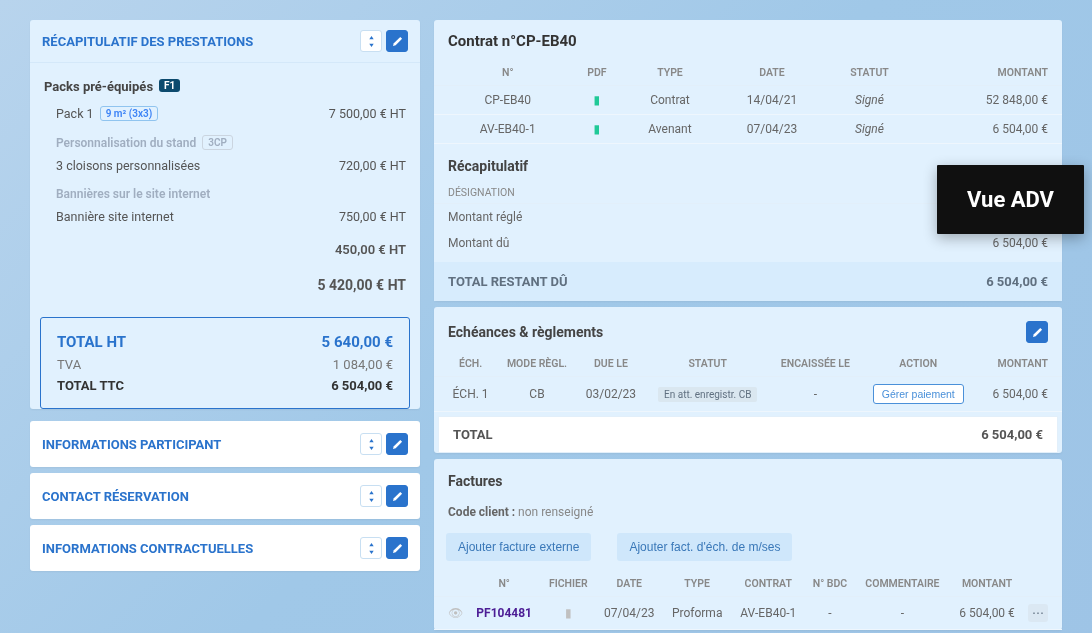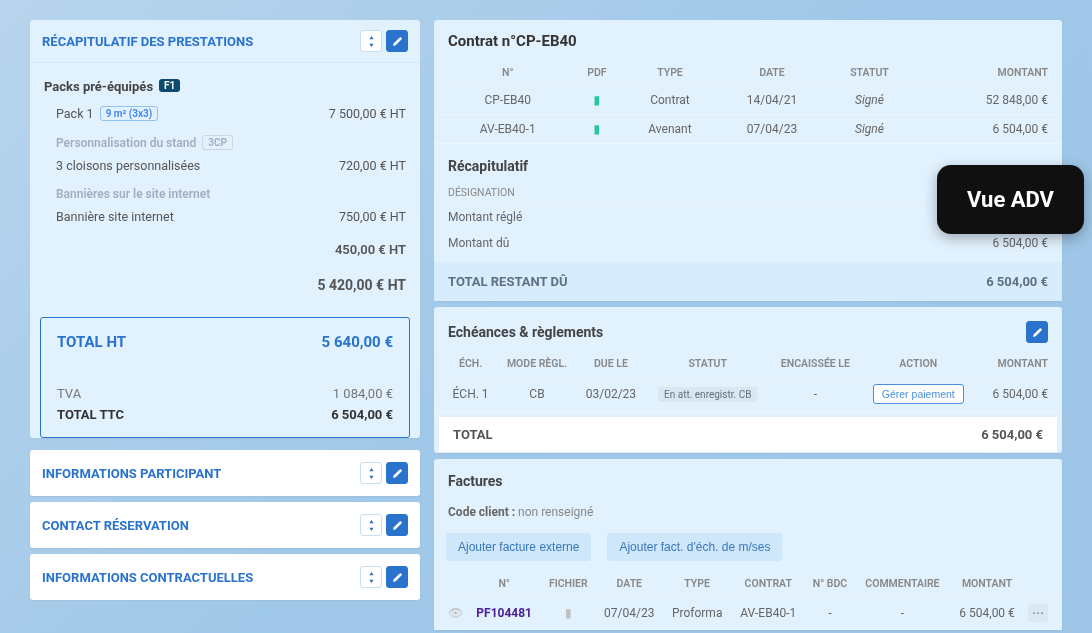--- a/index.html
+++ b/index.html
@@ -108,21 +108,21 @@
     margin: 4px 10px 12px;
   }
   .total-row {
     display: flex;
     justify-content: space-between;
     padding: 3px 0;
     font-size: 13px;
     gap: 48px;
   }
   .total-row.primary { color: #2a73cc; font-weight: 700; font-size: 15px; }
-  .total-row.plain { color: #777; margin-top: 29px; }
+  .total-row.plain { color: #777; }
   .total-row.bold { color: #333; font-weight: 700; }
 
   .collapsible {
     display: flex;
     justify-content: space-between;
     align-items: center;
     padding: 12px 12px;
     color: #2a73cc;
     font-weight: 700;
     font-size: 13px;
@@ -221,41 +221,41 @@
     font-weight: 700;
     border: 1px solid #e2effa;
     margin: 4px 4px 6px;
   }
   .code-client {
     padding: 8px 14px;
     font-size: 12px;
     color: #888;
   }
   .code-client b { color: #666; font-weight: 700; }
-  .pill-buttons { padding: 6px 12px 10px; display: flex; gap: 16px; }
+  .pill-buttons { padding: 6px 12px 10px; display: flex; gap: 26px; }
   .pill-btn {
     background: #cfe7fb;
     color: #3a78b8;
     border: none;
     padding: 7px 12px;
     font-size: 12px;
     border-radius: 3px;
     cursor: pointer;
   }
   .ghost-icon { color: #c0c0c0; }
 
   
   .overlay {
     position: absolute;
     background: #101010;
     color: #fff;
     font-weight: 700;
     padding: 22px 30px;
     font-size: 22px;
-    border-radius: 14px;
+    border-radius: 1px;
     box-shadow: 0 4px 14px rgba(0,0,0,.3);
     z-index: 50;
   }
   .wrap { position: relative; }
   .more-btn {
     background: #dbe8f3;
     border: none;
     width: 20px; height: 18px;
     border-radius: 3px;
     color: #607080;

